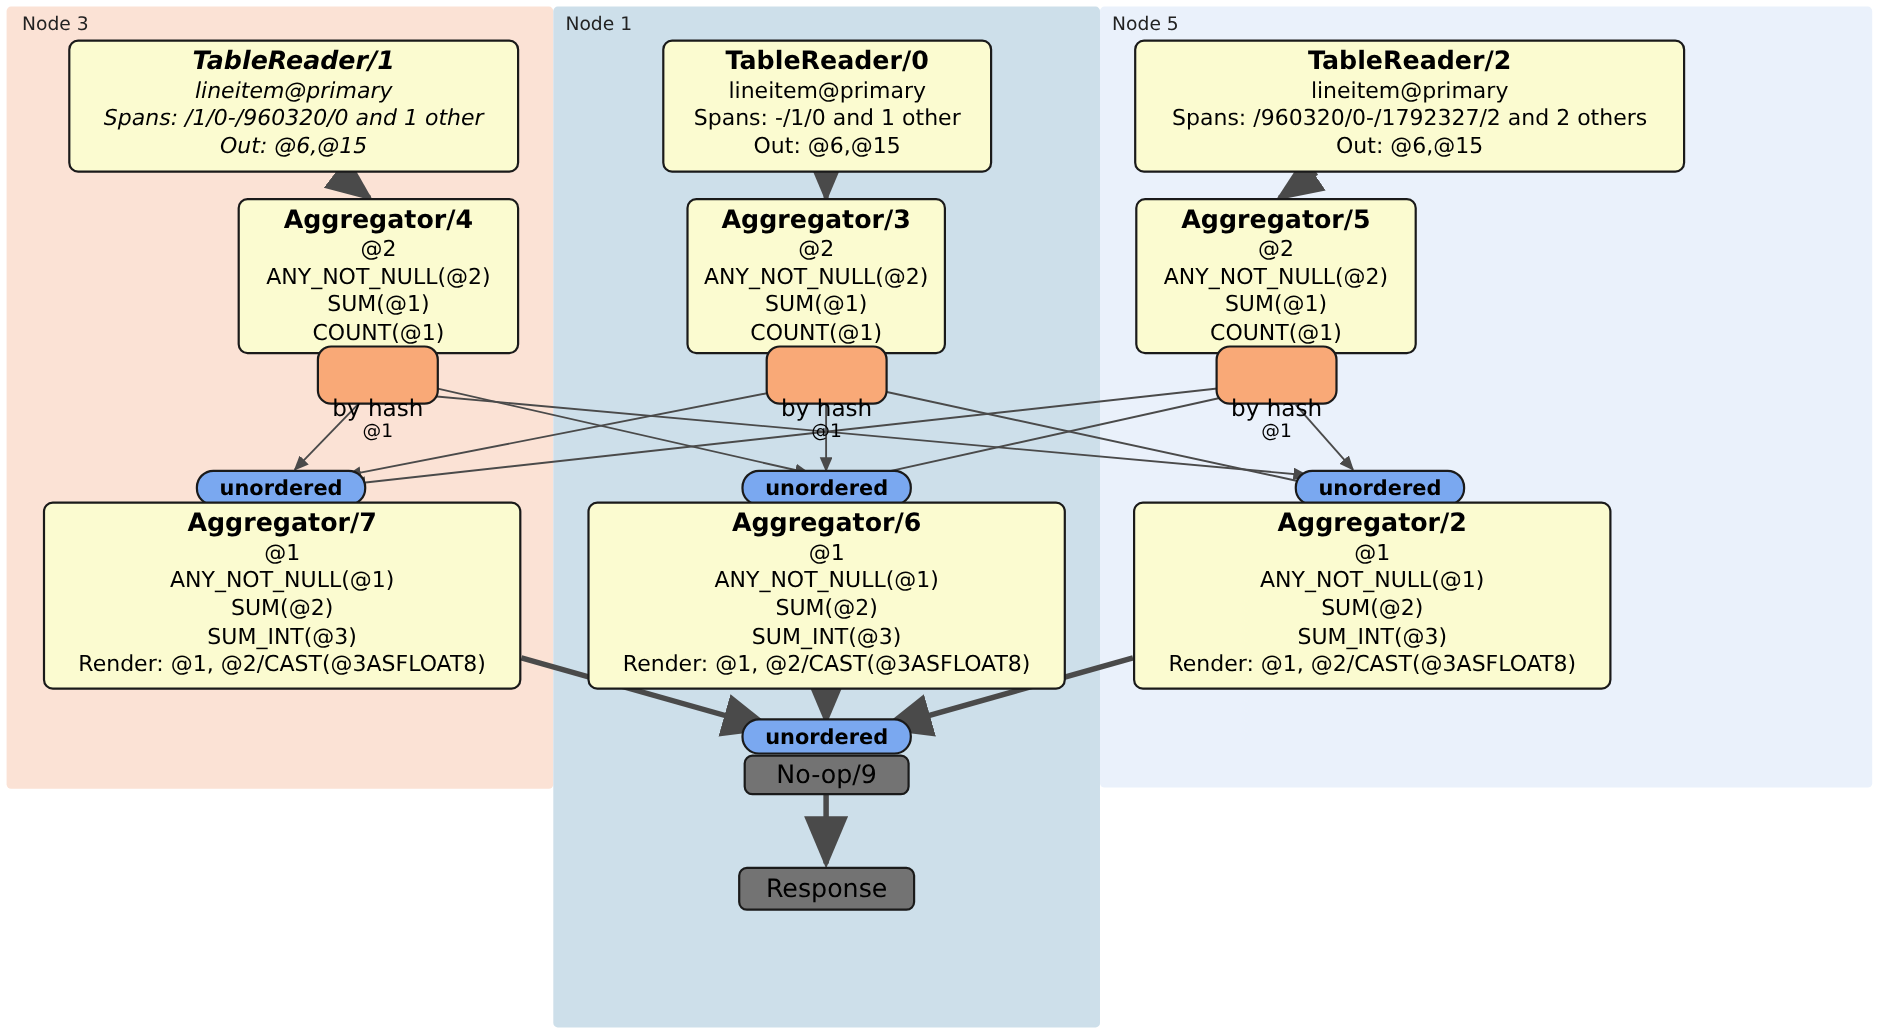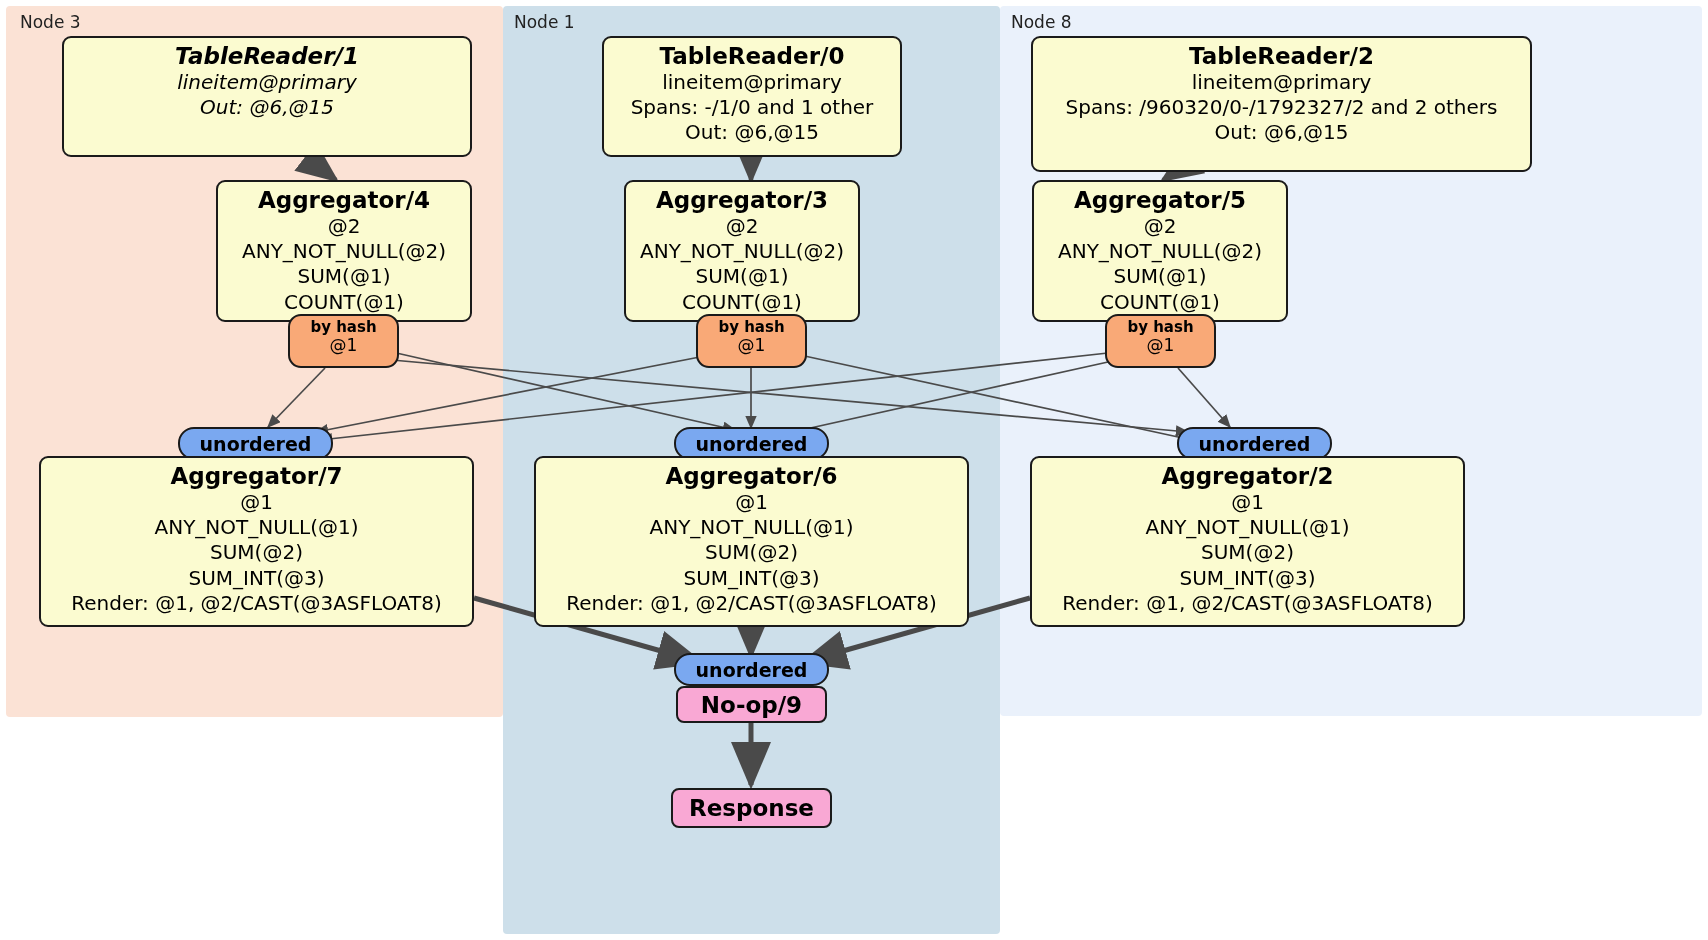--- a/index.html
+++ b/index.html
@@ -16,47 +16,47 @@
   #edges{position:absolute;left:0;top:0;width:1708px;height:940px;
          pointer-events:none;}
 
   
   .proc{position:absolute;box-sizing:border-box;background:#fbfbd0;
         border:2px solid #1a1a1a;border-radius:9px;
         text-align:center;color:#000;padding-top:4px;}
   .proc .title{font-size:23px;font-weight:bold;line-height:1.22;}
   .proc .line{font-size:20px;line-height:1.26;white-space:nowrap;}
 
-  .smallbox{position:absolute;box-sizing:border-box;background:#f9a8d4;
+  .smallbox{position:absolute;box-sizing:border-box;background:#737373;
             border:2px solid #1a1a1a;border-radius:8px;
             display:flex;align-items:center;justify-content:center;
-            font-size:23px;font-weight:bold;color:#000;}
+            font-size:23px;font-weight:normal;color:#000;}
 
   
   .badge{position:absolute;box-sizing:border-box;border:2px solid #1a1a1a;
          text-align:center;color:#000;}
   .badge.hash{background:#f9a977;border-radius:13px;padding-top:3px;}
-  .badge.hash .b1{font-size:15px;font-weight:bold;line-height:1.15;}
+  .badge.hash .b1{font-size:21px;font-weight:normal;line-height:1.15;margin-top:40px;}
   .badge.hash .b2{font-size:17px;line-height:1.15;}
   .badge.unord{background:#7aa8f0;border-radius:16px;
                display:flex;align-items:center;justify-content:center;
                font-size:19px;font-weight:bold;}
 </style>
 </head>
 <body>
 
 <div id="stage">
 
   <div class="node-panel" style="left:6px;top:6px;width:497px;height:711px;background:#fbe2d5;"></div>
   <div class="node-panel" style="left:503px;top:6px;width:497px;height:928px;background:#cddfea;"></div>
   <div class="node-panel" style="left:1000px;top:6px;width:702px;height:710px;background:#eaf1fb;"></div>
 
   <div class="node-label" style="left:20px;top:12px;">Node 3</div>
   <div class="node-label" style="left:514px;top:12px;">Node 1</div>
-  <div class="node-label" style="left:1011px;top:12px;">Node 8</div>
+  <div class="node-label" style="left:1011px;top:12px;">Node 5</div>
 
   <svg id="edges" viewBox="0 0 1708 940" xmlns="http://www.w3.org/2000/svg">
     <defs>
       <marker id="ah" markerWidth="9" markerHeight="9" refX="7.2" refY="3.4" orient="auto" markerUnits="strokeWidth">
         <path d="M0,0 L8,3.4 L0,6.8 z" fill="#4a4a4a"></path>
       </marker>
       <marker id="ahT" markerWidth="11" markerHeight="11" refX="8.6" refY="4" orient="auto" markerUnits="strokeWidth">
         <path d="M0,0 L9.5,4 L0,8 z" fill="#4a4a4a"></path>
       </marker>
     </defs>
@@ -80,31 +80,32 @@
     <path d="M474,598 L700,662" stroke="#4a4a4a" stroke-width="5" fill="none" marker-end="url(#ahT)"></path>
     <path d="M751,625 L751,655" stroke="#4a4a4a" stroke-width="5" fill="none" marker-end="url(#ahT)"></path>
     <path d="M1030,598 L804,662" stroke="#4a4a4a" stroke-width="5" fill="none" marker-end="url(#ahT)"></path>
 
     <path d="M751,722 L751,785" stroke="#4a4a4a" stroke-width="5" fill="none" marker-end="url(#ahT)"></path>
   </svg>
 
   <div class="proc" style="left:62px;top:36px;width:410px;height:121px;font-style:italic;">
     <div class="title">TableReader/1</div>
     <div class="line">lineitem@primary</div>
+    <div class="line">Spans: /1/0-/960320/0 and 1 other</div>
     <div class="line">Out: @6,@15</div>
   </div>
 
   <div class="proc" style="left:602px;top:36px;width:300px;height:121px;">
     <div class="title">TableReader/0</div>
     <div class="line">lineitem@primary</div>
     <div class="line">Spans: -/1/0 and 1 other</div>
     <div class="line">Out: @6,@15</div>
   </div>
 
-  <div class="proc" style="left:1031px;top:36px;width:501px;height:136px;">
+  <div class="proc" style="left:1031px;top:36px;width:501px;height:121px;">
     <div class="title">TableReader/2</div>
     <div class="line">lineitem@primary</div>
     <div class="line">Spans: /960320/0-/1792327/2 and 2 others</div>
     <div class="line">Out: @6,@15</div>
   </div>
 
   <div class="proc" style="left:216px;top:180px;width:256px;height:142px;">
     <div class="title">Aggregator/4</div>
     <div class="line">@2</div>
     <div class="line">ANY_NOT_NULL(@2)</div>

